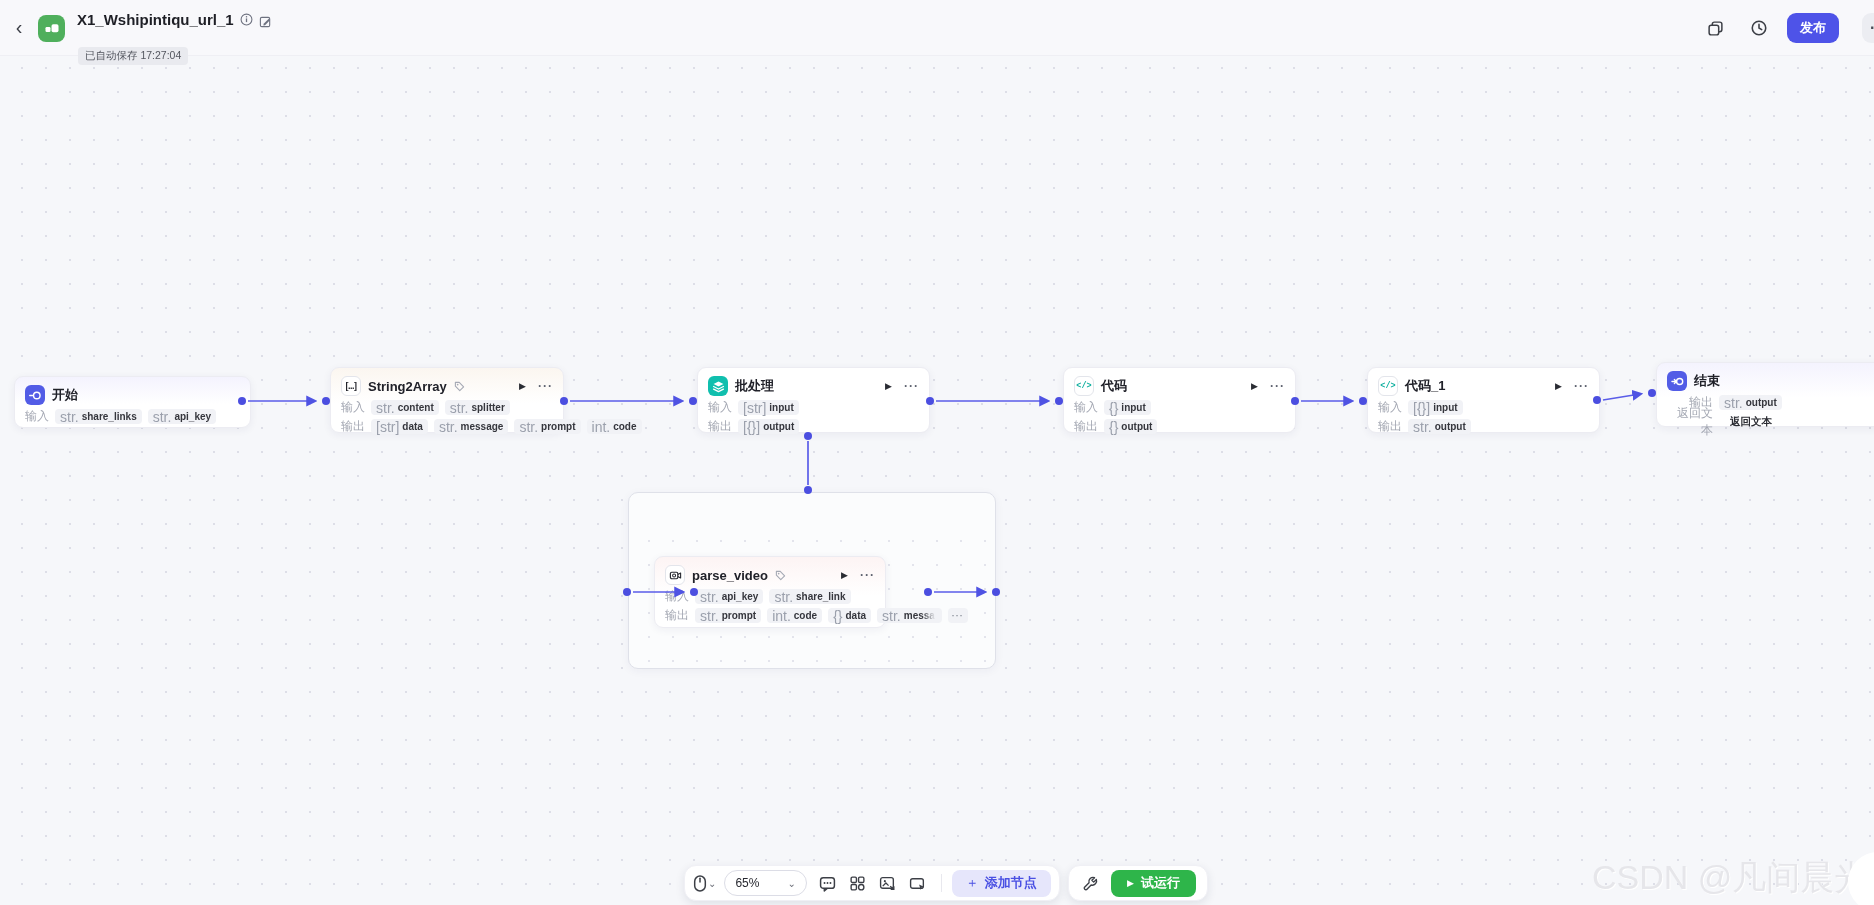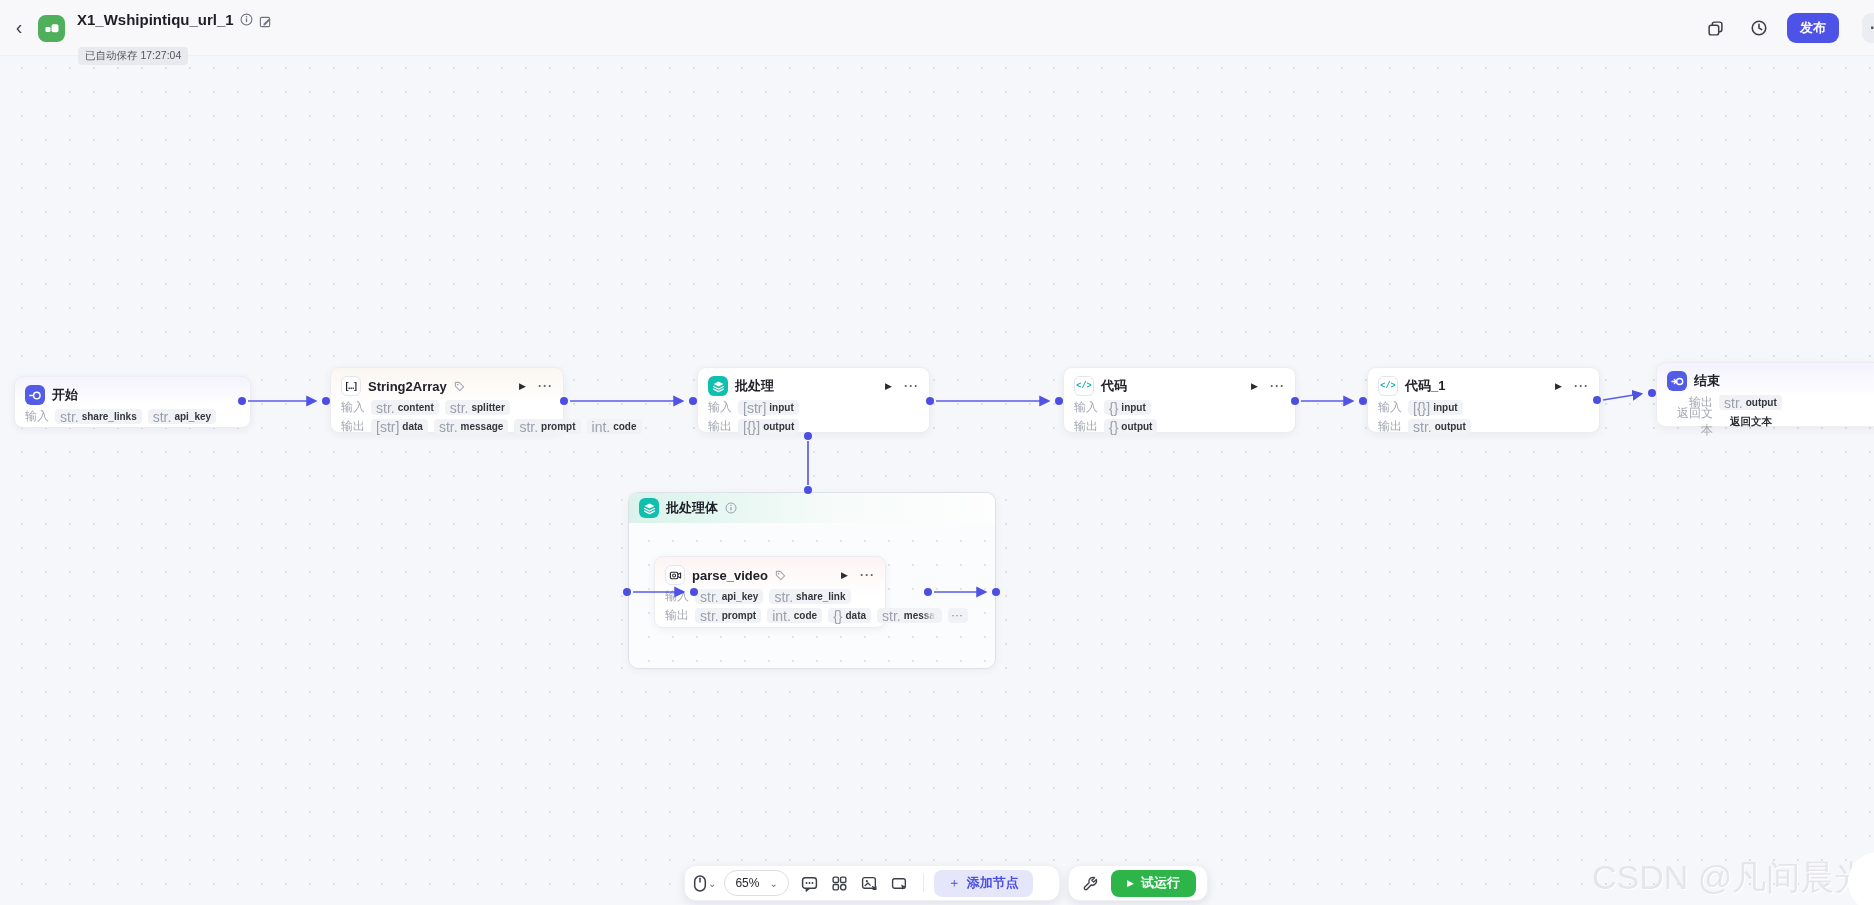--- a/index.html
+++ b/index.html
@@ -74,55 +74,38 @@
 
   
   .tgroup{position:absolute;height:36px;background:#fff;border:1px solid #F0F0F5;border-radius:12px;
     box-shadow:0 3px 10px rgba(30,35,70,.10);display:flex;align-items:center;z-index:40;box-sizing:border-box;}
   .tg1{left:684px;top:865px;width:376px;padding:0 8px;gap:4px;}
   .tg2{left:1068px;top:865px;width:140px;padding:0 8px;gap:8px;}
   .tbtn{width:26px;height:26px;border-radius:6px;display:flex;align-items:center;justify-content:center;cursor:pointer;background:none;border:none;padding:0;}
   .ptrwrap{display:flex;align-items:center;gap:1px;cursor:pointer;}
   .chev{font-size:10px;color:#6B6E78;}
   .zoomsel{height:24px;border:1px solid #DCDDE6;border-radius:14px;display:flex;align-items:center;
-    gap:10px;padding:0 10px;font-size:12px;color:#27282F;cursor:pointer;margin:0 4px;background:#fff;}
+    gap:28px;padding:0 10px;font-size:12px;color:#27282F;cursor:pointer;margin:0 4px;background:#fff;}
   .tdivider{width:1px;height:18px;background:#E8E8EE;margin:0 6px;}
   .addnode{height:27px;background:#E6E6FB;border:none;border-radius:8px;color:#4A50E3;font-weight:700;
     font-size:13px;display:flex;align-items:center;gap:6px;padding:0 14px;cursor:pointer;font-family:inherit;}
   .addnode .plus{font-size:13px;font-weight:400;}
   .runbtn{height:27px;background:#2EB54A;border:none;border-radius:8px;color:#fff;font-weight:700;
     font-size:13px;display:flex;align-items:center;gap:7px;padding:0 16px;cursor:pointer;font-family:inherit;}
   .runbtn .rplay{font-size:9px;}
 
   
   .wmark{position:absolute;left:1592px;top:855px;font-size:34px;color:#E6E6EA;z-index:35;white-space:nowrap;
     text-shadow:1px 1px 0 #fff;}
   .wcircle{position:absolute;left:1848px;top:852px;width:60px;height:60px;border-radius:50%;background:#fff;z-index:36;}
 </style>
 </head>
 <body>
 
 <div class="bbody">
-  <div class="bbody-head">
-    <span class="nicon i-teal">
-      <svg width="13" height="13" viewBox="0 0 14 14">
-          <path d="M7 1.5 L12.3 4.2 L7 6.9 L1.7 4.2 Z" fill="#fff"></path>
-          <path d="M1.7 7 L7 9.7 L12.3 7" stroke="#fff" stroke-width="1.4" fill="none" stroke-linecap="round" stroke-linejoin="round"></path>
-          <path d="M1.7 9.8 L7 12.5 L12.3 9.8" stroke="#fff" stroke-width="1.4" fill="none" stroke-linecap="round" stroke-linejoin="round"></path>
-        </svg>
-    </span>
-    <span class="ntitle">批处理体</span>
-    <span class="infoi">
-      <svg width="12" height="12" viewBox="0 0 12 12">
-          <circle cx="6" cy="6" r="5" stroke="#9BA0AB" fill="none"></circle>
-          <rect x="5.4" y="5" width="1.2" height="3.4" fill="#9BA0AB"></rect>
-          <rect x="5.4" y="2.9" width="1.2" height="1.2" fill="#9BA0AB"></rect>
-        </svg>
-    </span>
-  </div>
   <div class="bbody-canvas"></div>
 </div>
 
 <div class="node tint-lav" style="left:14px;top:376px;width:237px;height:52px">
   <div class="nhead">
     <span class="nicon i-ind">
       <svg width="13" height="13" viewBox="0 0 14 14">
           <circle cx="8.4" cy="7" r="3.5" stroke="#fff" stroke-width="1.5" fill="none"></circle>
           <path d="M0.8 7 H4.6" stroke="#fff" stroke-width="1.5" stroke-linecap="round"></path>
         </svg>

